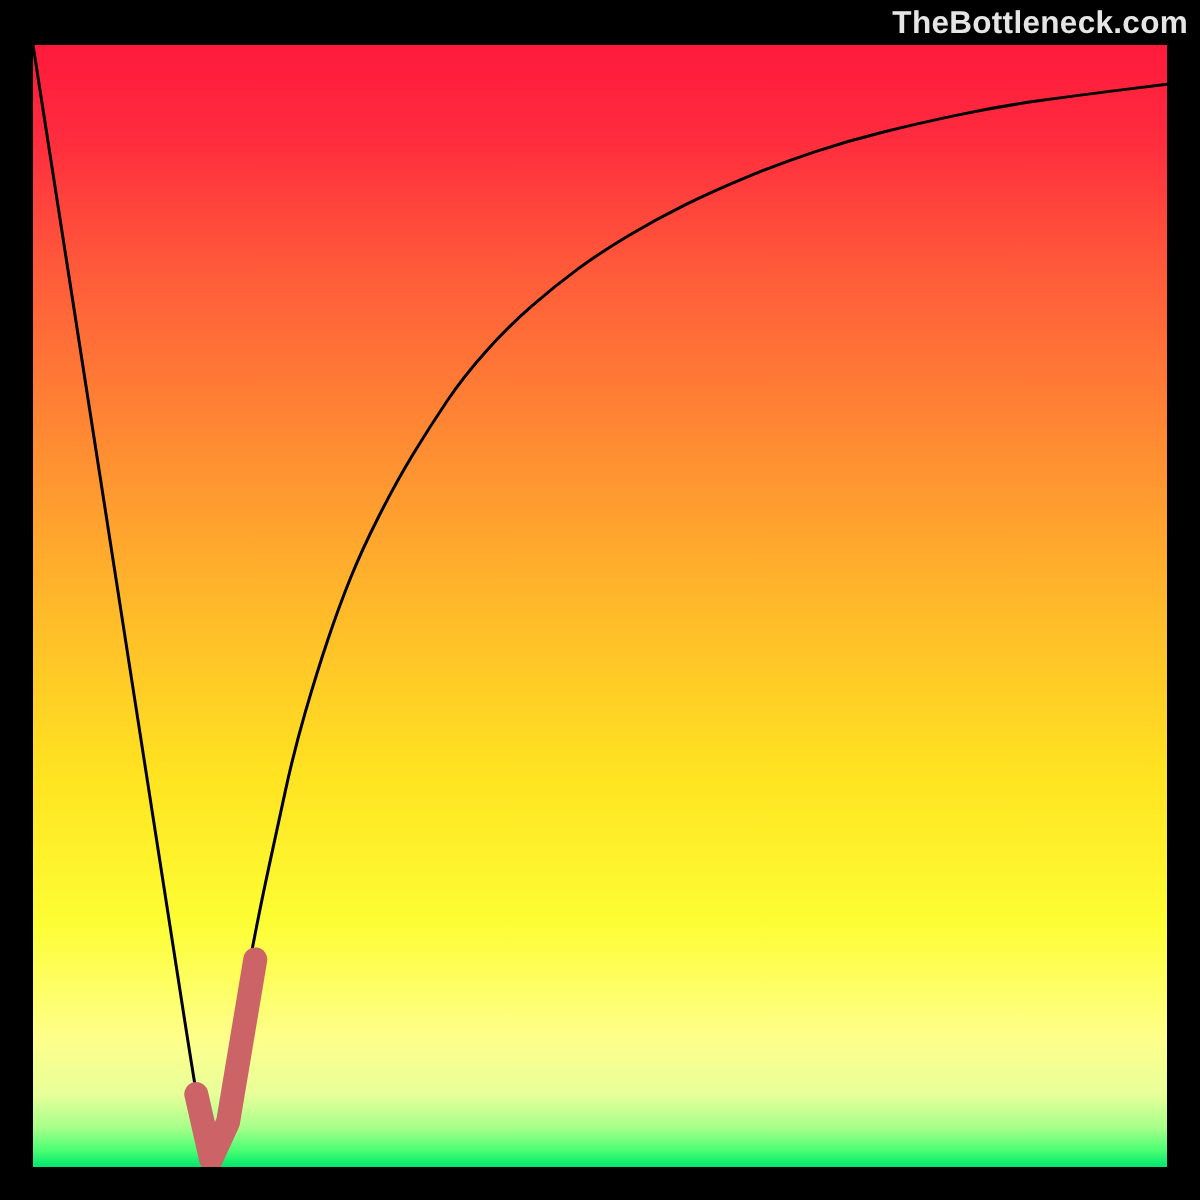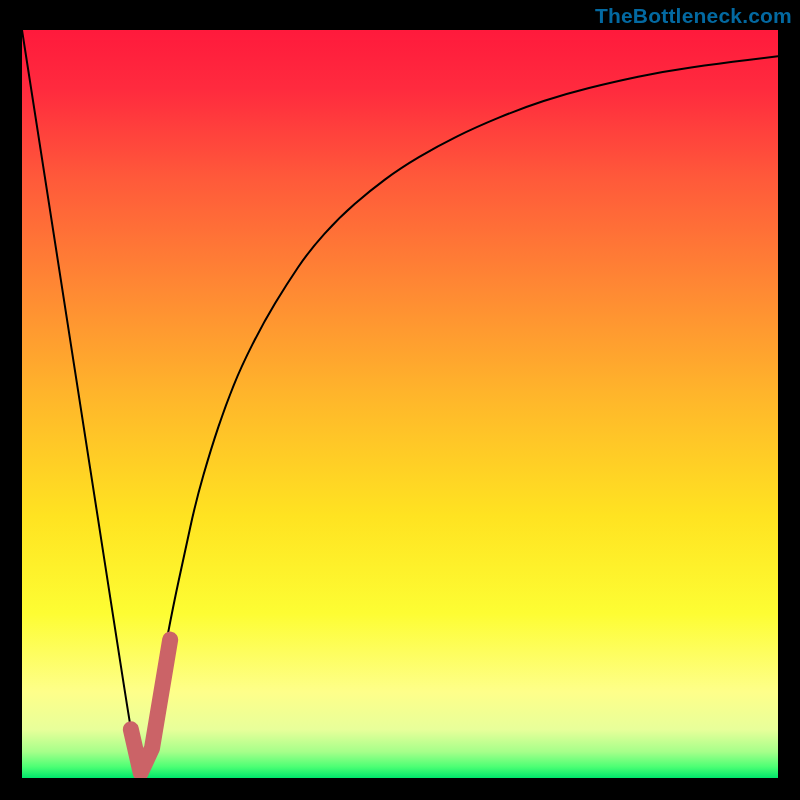--- a/index.html
+++ b/index.html
@@ -17,21 +17,21 @@
     height: 800px;
     background: #000000;
   }
   .plot {
     position: absolute;
     background: #000000;
   }
   .watermark {
     position: absolute;
     font-weight: 600;
-    color: #0369a1;
+    color: #e5e5e5;
     letter-spacing: 0.2px;
     white-space: nowrap;
     text-align: right;
   }
   svg {
     display: block;
   }
 </style>
 </head>
 <body>

